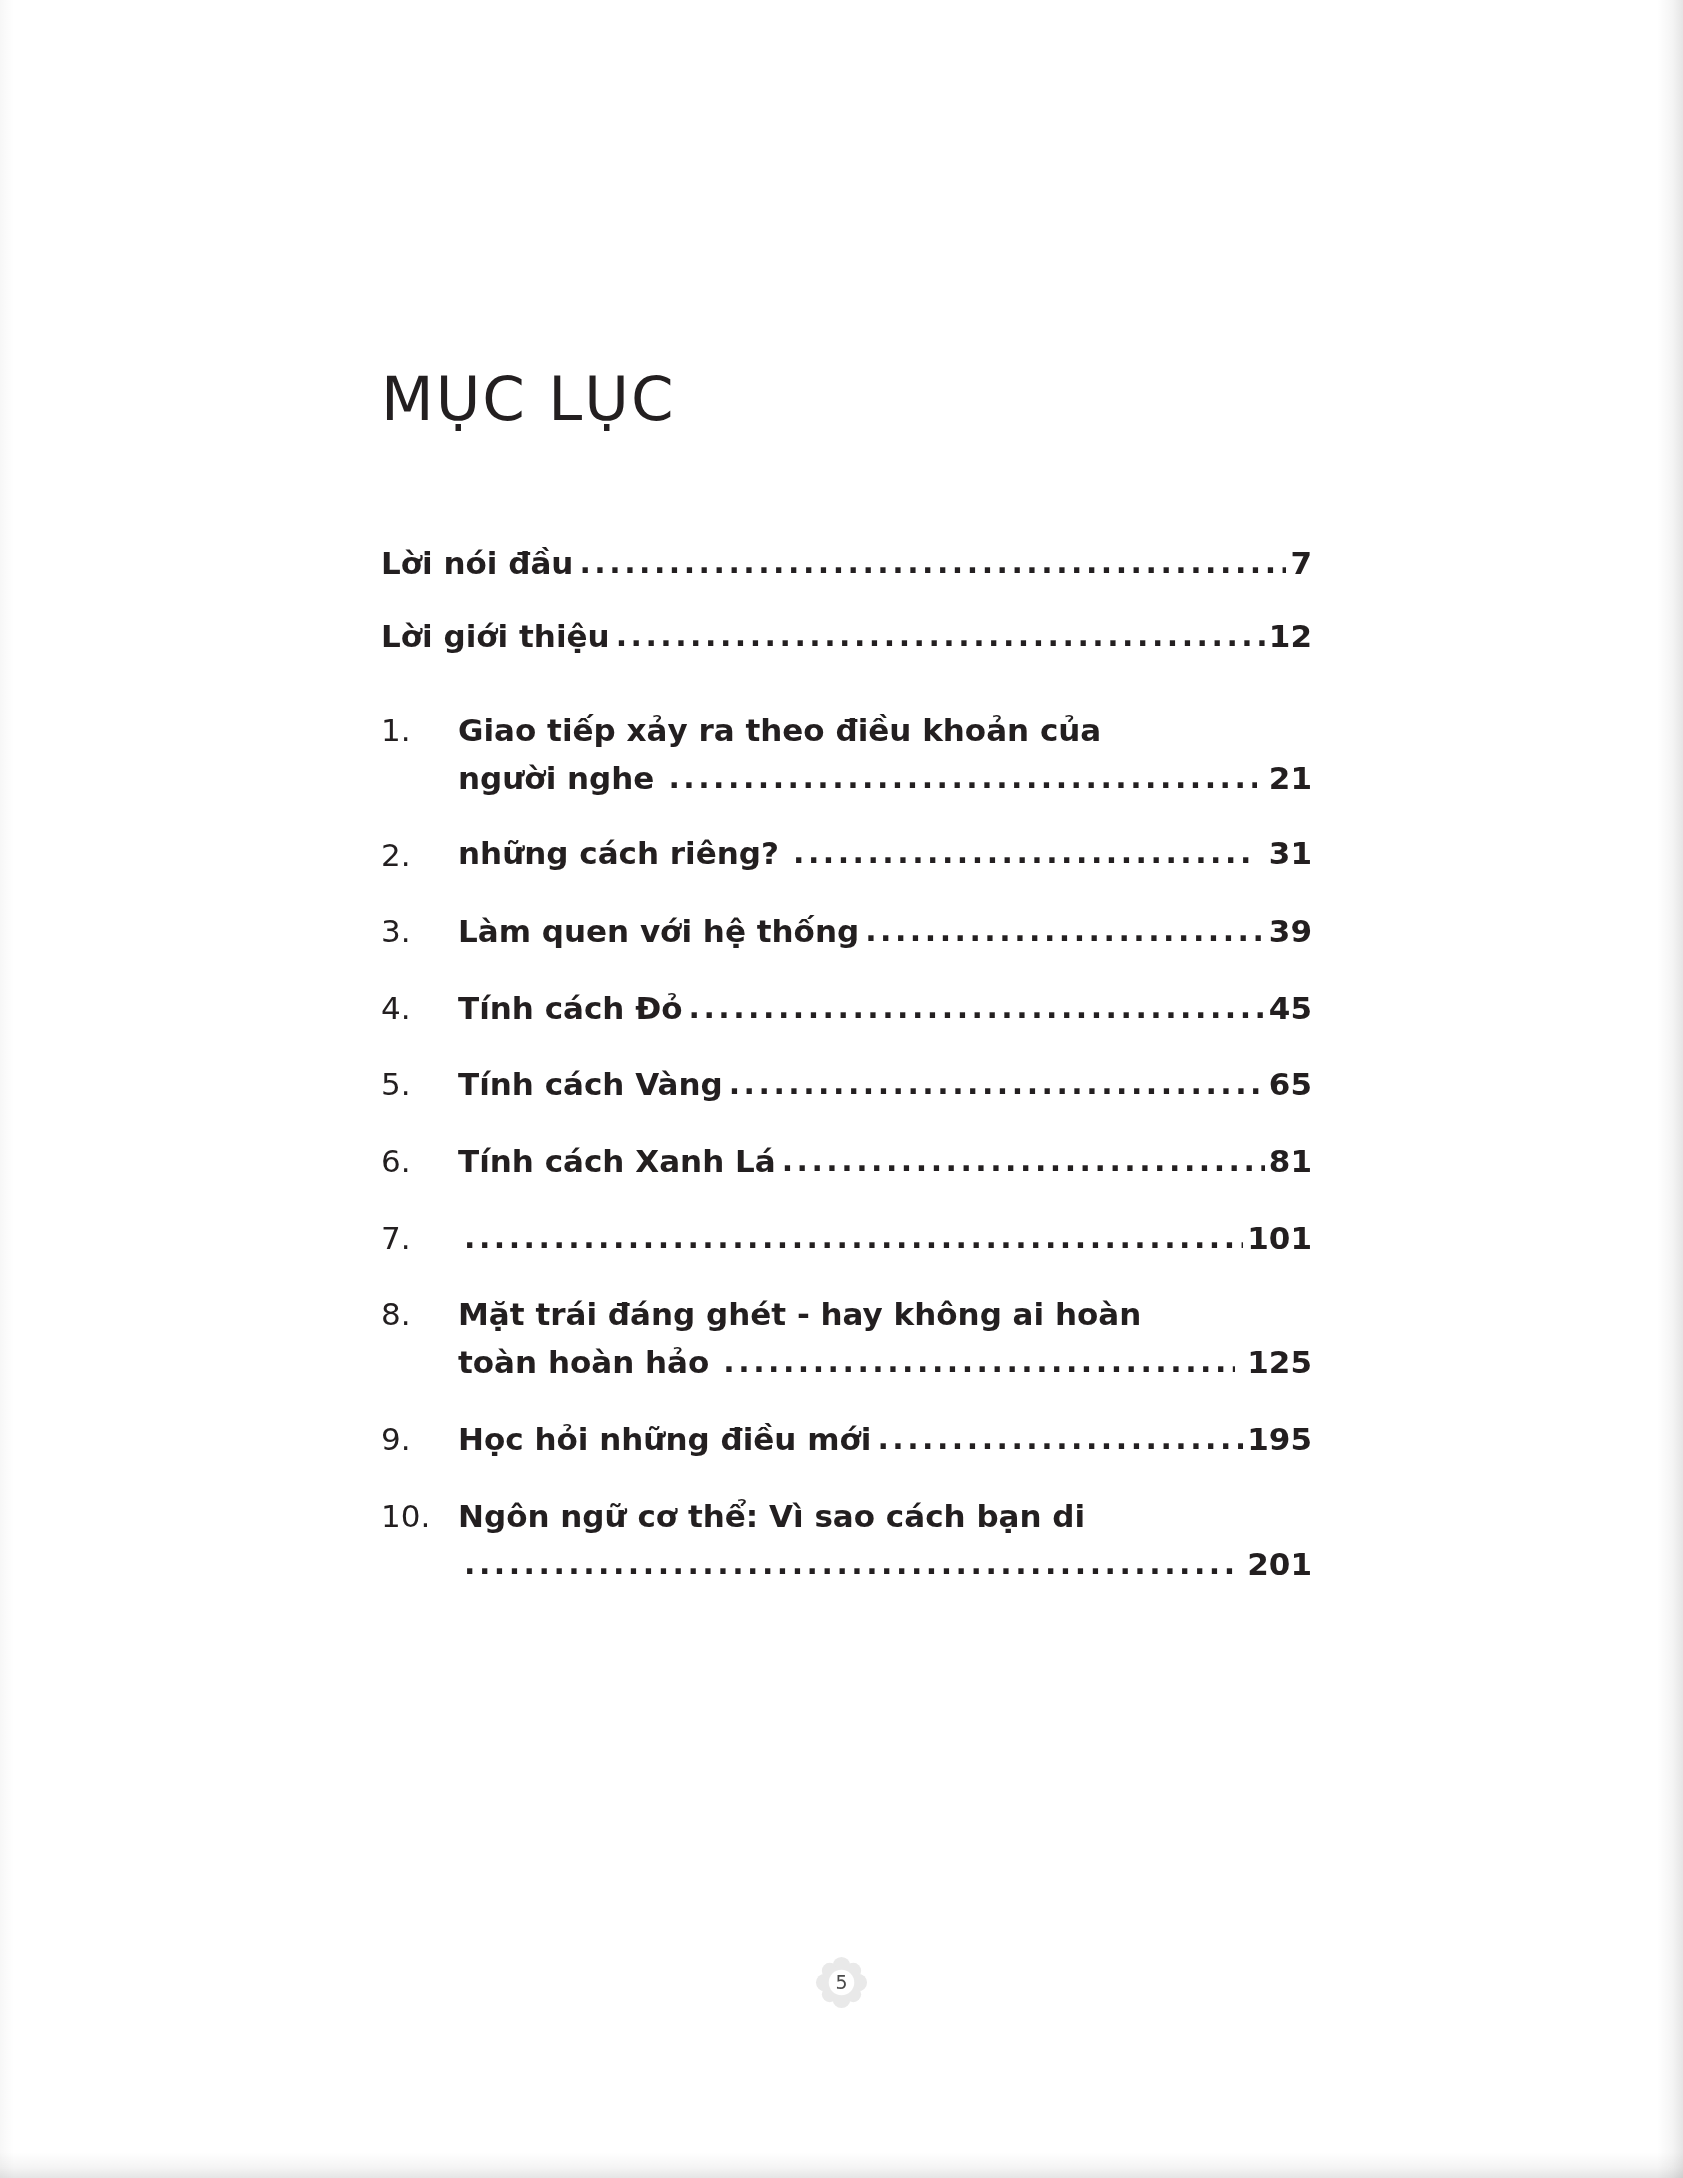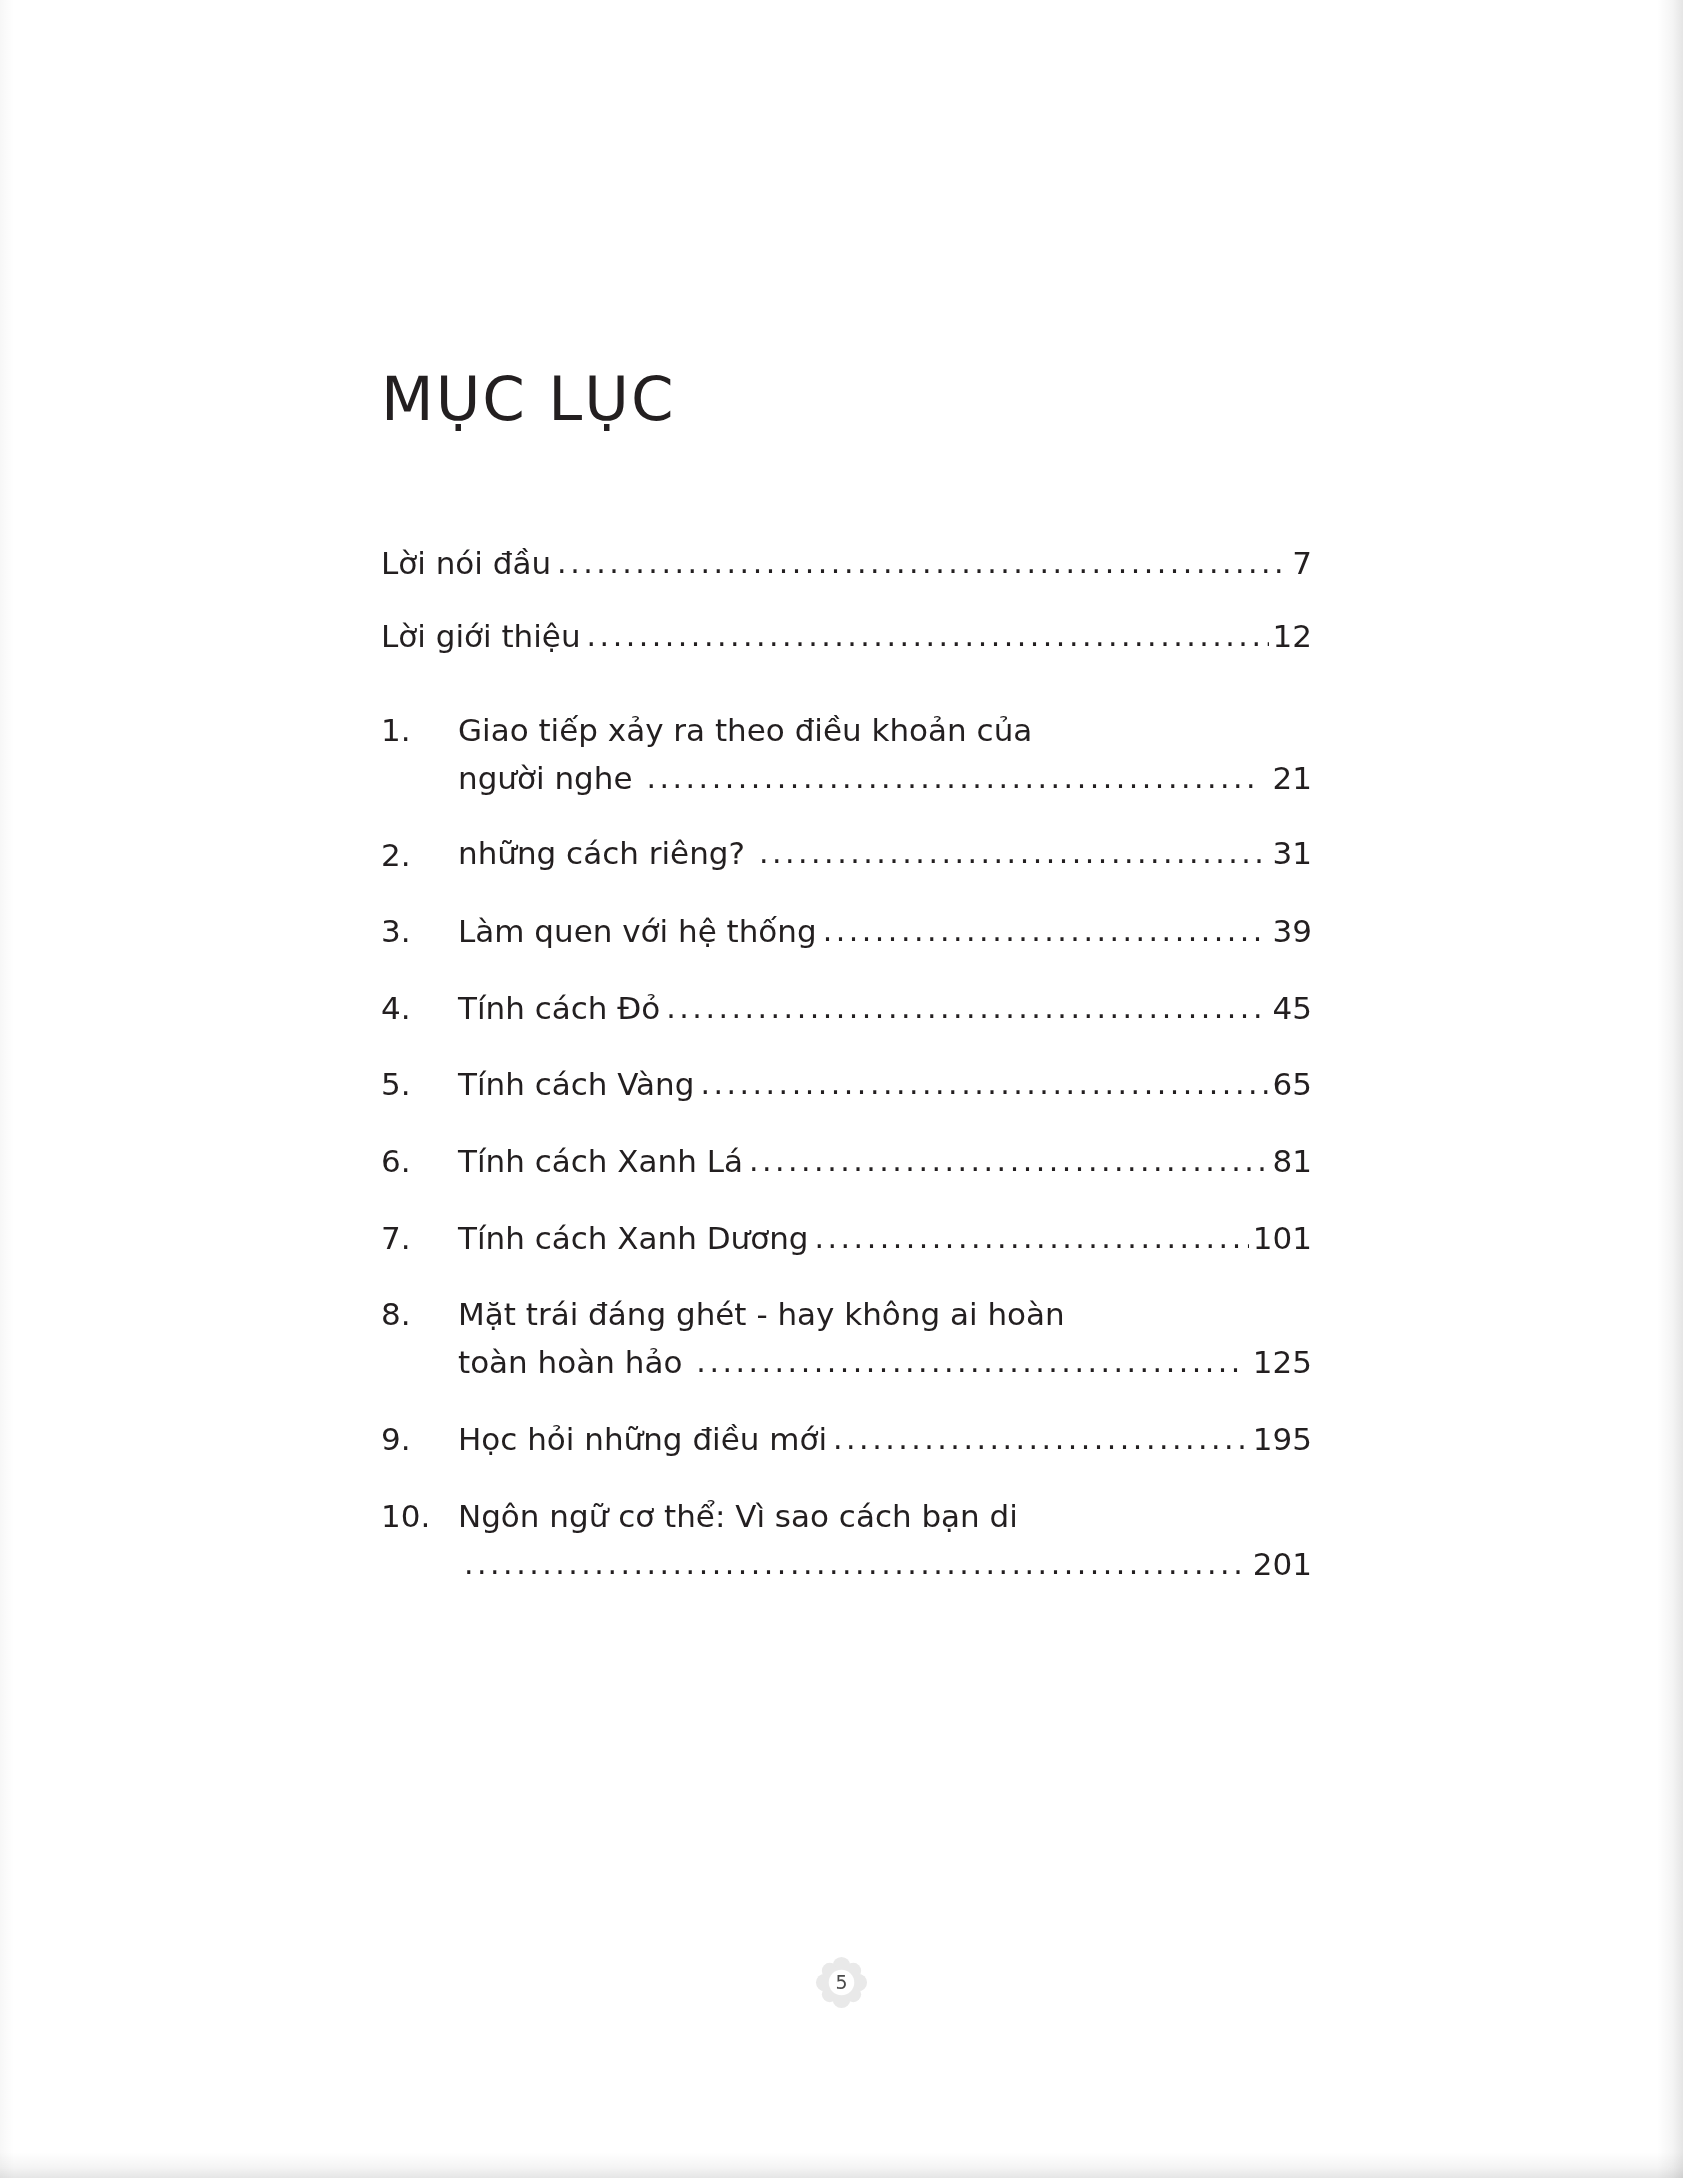--- a/index.html
+++ b/index.html
@@ -105,20 +105,21 @@
   .body {
     flex: 1 1 auto;
     min-width: 0;
   }
 
   
   .line {
     display: flex;
     align-items: baseline;
     width: 100%;
+    font-weight: bold;
   }
   .line .txt {
     white-space: pre;
   }
   .line .dots {
     flex: 1 1 auto;
     overflow: hidden;
     white-space: nowrap;
     margin: 0 2px 0 6px;
     color: #231f20;
@@ -257,21 +258,20 @@
             <span class="dots">......................................................................................................................</span>
             <span class="pg">81</span>
           </div>
         </div>
       </li>
 
       <li class="toc-row">
         <div class="num">7.</div>
         <div class="body">
           <div class="line">
-            <span class="txt">Tính cách Xanh Dương</span>
             <span class="dots">......................................................................................................................</span>
             <span class="pg">101</span>
           </div>
         </div>
       </li>
 
       <li class="toc-row">
         <div class="num">8.</div>
         <div class="body">
           <div class="line nodots">

